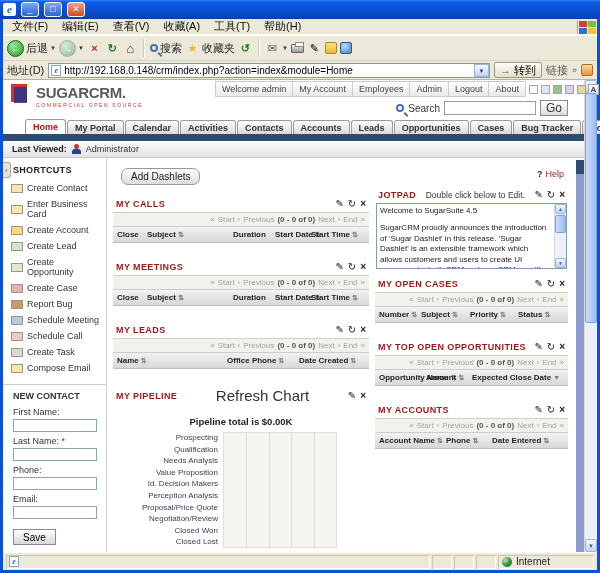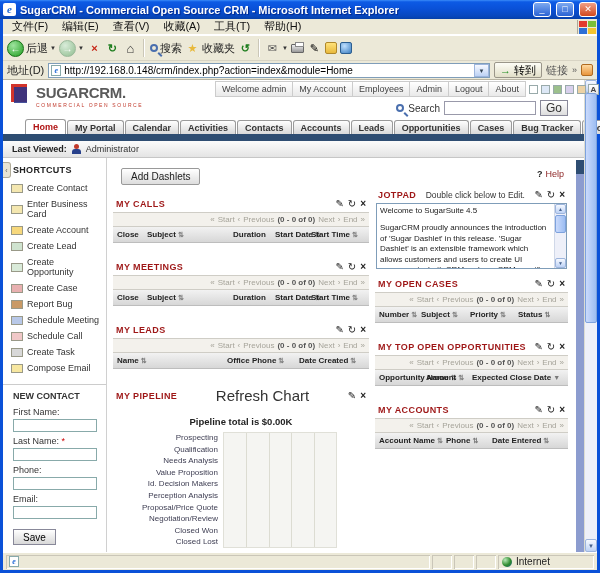--- a/index.html
+++ b/index.html
@@ -128,21 +128,21 @@
   .nc-field { padding:4px 10px 0; font-size:9px; color:#333; }
   .nc-field input { display:block; width:84px; height:13px; border:1px solid #8aa; margin-top:2px; }
   .req { color:#c00; }
   .save-btn { margin:10px 10px; height:16px; padding:0 9px; border:1px solid #889; background:linear-gradient(#fff,#d8d8d8); font-size:10px; }
 
   .main { flex:1; min-width:0; display:flex; gap:6px; padding:2px 0 0 6px; overflow:hidden; }
   .colL { width:256px; flex:none; }
   .colR { flex:1; min-width:0; padding-right:2px; }
   .blueband { width:8px; flex:none; background:linear-gradient(180deg,#2e4d72 0 14px,#8c9ccf 14px); }
 
-  .add-dash { margin:8px 0 11px 8px; height:17px; padding:0 9px; border:1px solid #999; border-radius:2px;
+  .add-dash { margin:8px 0 11px 8px; height:17px; padding:0 9px; border:1px solid #999; border-radius:7px;
     background:linear-gradient(#fff,#ddd); font-size:10px; color:#222; }
   .help-row { text-align:right; padding:9px 4px 8px 0; font-size:9px; }
   .help-q { font-weight:bold; color:#222; margin-right:3px; }
   .help-lbl { color:#8a1f1f; }
 
   .dashlet { margin-bottom:7px; }
   .d-head { display:flex; align-items:center; padding:2px 3px 3px; }
   .d-title { color:#9e1616; font-weight:bold; font-size:9px; letter-spacing:.4px; white-space:nowrap; }
   .d-mid { flex:1; text-align:center; font-size:15px; color:#333; }
   .d-hint { flex:1; text-align:center; font-size:8.5px; color:#333; }
@@ -179,21 +179,20 @@
   .jthumb { position:absolute; top:1px; left:0; right:0; height:18px; background:linear-gradient(90deg,#cadafc,#9cbdf2);
     border:1px solid #7da2dd; border-radius:2px; }
 </style>
 </head>
 <body>
 
 <div class="win">
 
   <div class="titlebar">
     <span class="t-ico">e</span>
-    <span class="t-title">SugarCRM - Commercial Open Source CRM - Microsoft Internet Explorer</span>
     <span class="tbtn">_</span>
     <span class="tbtn">□</span>
     <span class="tbtn close">✕</span>
   </div>
 
   <div class="frame">
 
     <div class="menubar">
       <span class="menu">文件(F)</span>
       <span class="menu">编辑(E)</span>

